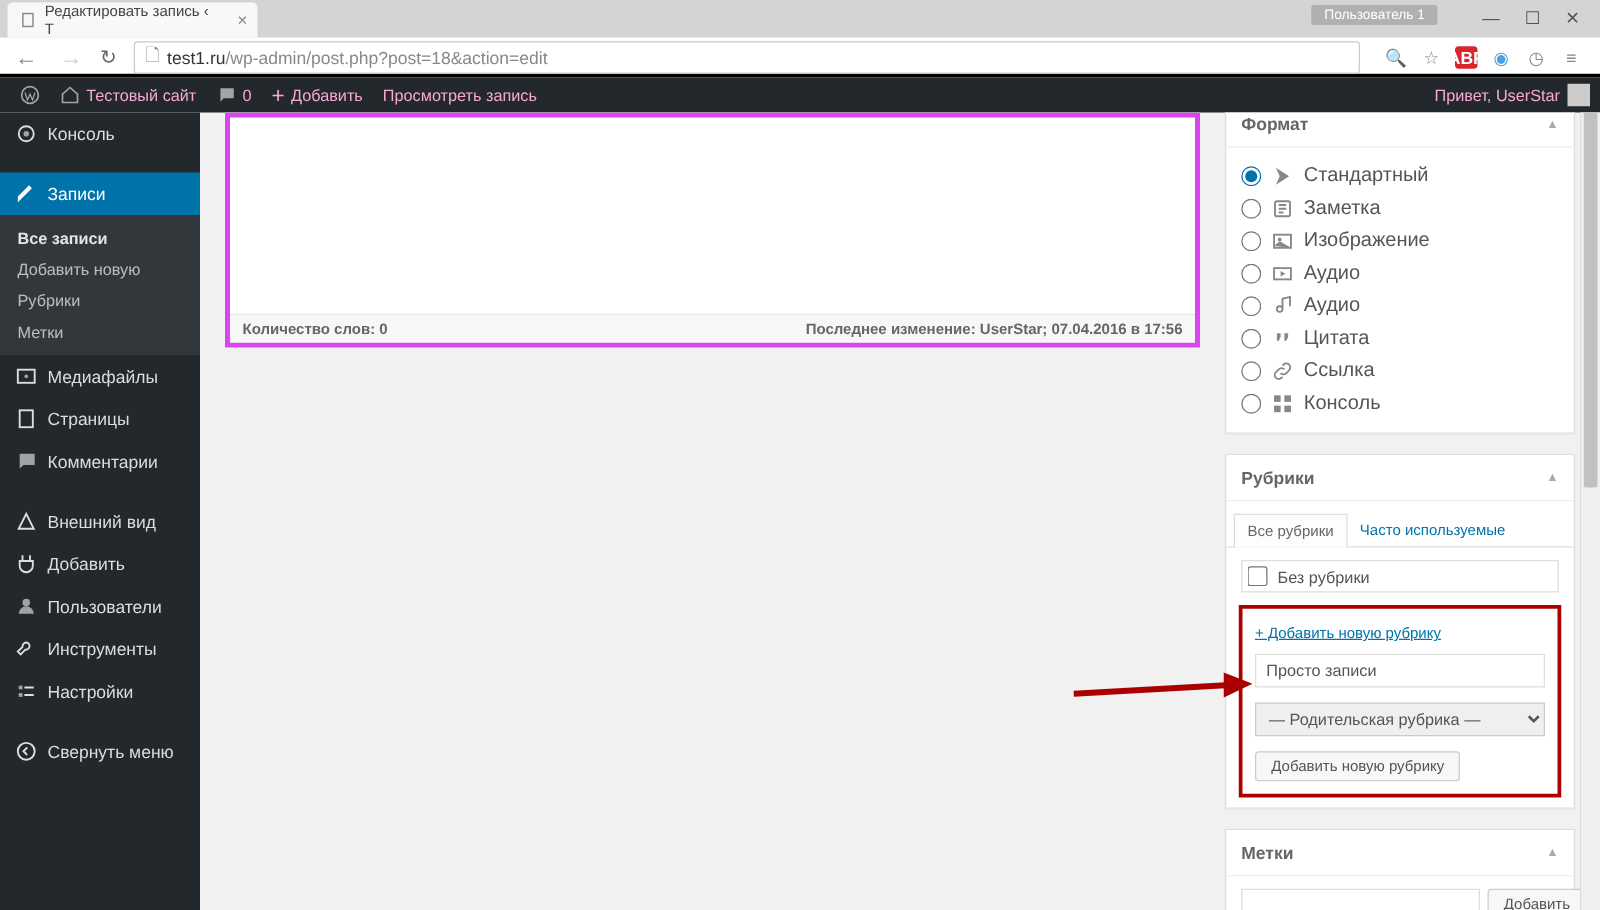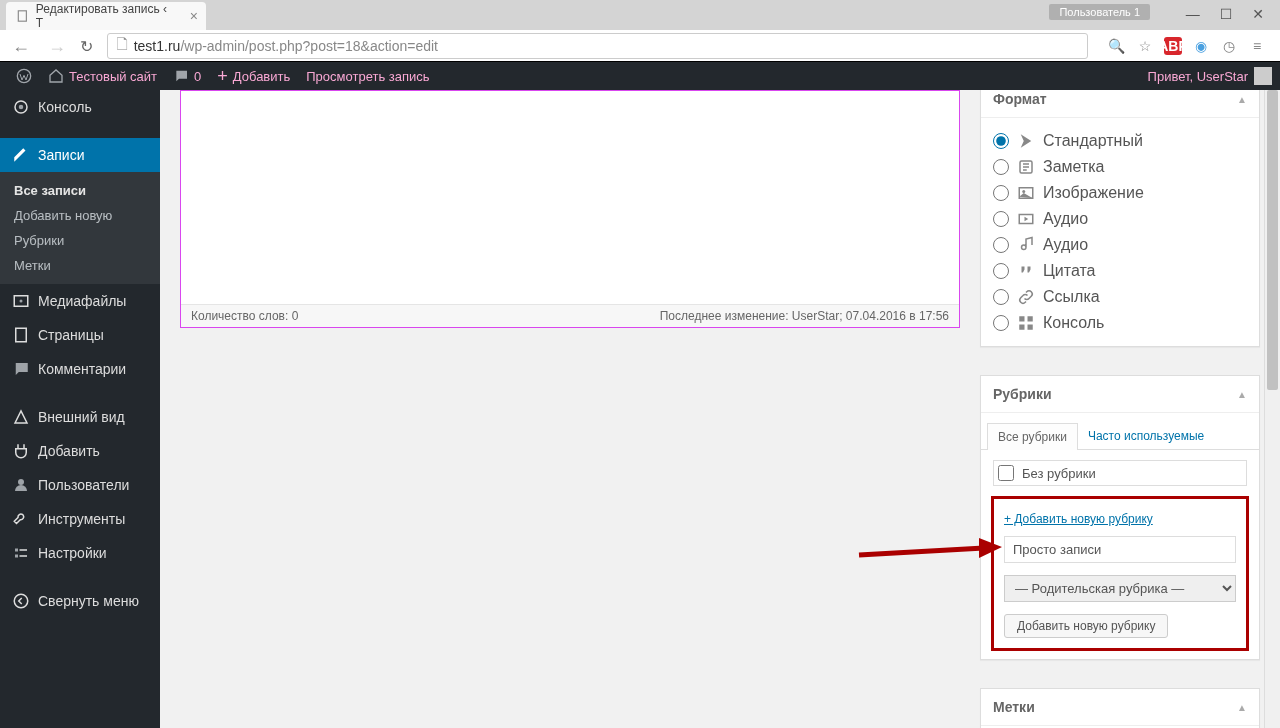--- a/index.html
+++ b/index.html
@@ -1,19 +1,19 @@
 <!DOCTYPE html>
 <html><head>
 <meta charset="utf-8">
 <style>
 * { margin: 0; padding: 0; box-sizing: border-box; font-family: -apple-system, BlinkMacSystemFont, "Segoe UI", Arial, sans-serif; }
 body { background: #f1f1f1; overflow: hidden; width: 1280px; height: 728px; position: relative; }
 
 
-.browser-top { height: 62px; background: #fff; border-bottom: 1px solid #000000; }
+.browser-top { height: 62px; background: #fff; border-bottom: 3px solid #000000; }
 .tab-row { height: 30px; background: #d4d4d4; display: flex; align-items: flex-end; padding-left: 6px; position: relative;}
 .tab { background: #f8f8f8; height: 28px; display: flex; align-items: center; padding: 0 30px 0 10px; font-size: 12px; color: #444; border-radius: 4px 4px 0 0; position: relative; max-width: 200px;}
 .tab svg { width: 14px; height: 14px; margin-right: 6px; }
 .tab-close { position: absolute; right: 8px; font-size: 14px; color: #888; }
 .user-badge { position: absolute; right: 130px; top: 4px; background: #b0b0b0; color: #fff; padding: 2px 10px; font-size: 11px; border-radius: 2px;}
 .win-controls { position: absolute; right: 10px; top: 0; display: flex; gap: 20px; color: #555; font-size: 14px; padding: 6px;}
 .nav-row { height: 32px; display: flex; align-items: center; padding: 0 8px; gap: 10px; }
 .nav-row .arrow { color: #888; font-size: 18px; padding: 0 4px;}
 .nav-row .arrow.disabled { color: #ccc; }
 .nav-row .reload { color: #666; font-size: 16px;}
@@ -38,24 +38,24 @@
 .side-item svg { width: 18px; height: 18px; fill: rgba(240,245,250,.6);}
 .side-item.active { background: #0073aa; color: #fff;}
 .side-item.active svg{ fill: #fff;}
 .side-sub { background: #32373c; padding: 6px 0;}
 .side-sub .sub-i { padding: 5px 14px; font-size: 13px; color: rgba(240,245,250,.7);}
 .side-sub .sub-i.cur { color: #e5e5e5; font-weight: 600;}
 .side-sep { height: 14px; }
 
 .content { flex: 1; display: flex; padding: 0 20px 0 20px; gap: 20px; overflow: hidden;}
 .main-col { flex: 1; }
-.editor-box { background: #fff; border: 1px solid #d946ef; height: 238px; position: relative;}
+.editor-box { background: #fff; border: 4px solid #d946ef; height: 188px; position: relative; font-weight: bold;}
 .editor-foot { position: absolute; bottom: 0; left: 0; right: 0; border-top: 1px solid #e5e5e5; background: #f7f7f7; display: flex; justify-content: space-between; padding: 4px 10px; font-size: 12px; color: #666;}
 
-.side-col { width: 280px; display: flex; flex-direction: column; gap: 28px; margin-top: -10px;}
+.side-col { width: 280px; display: flex; flex-direction: column; gap: 16px; margin-top: -10px;}
 .postbox { background: #fff; border: 1px solid #ddd; box-shadow: 0 1px 1px rgba(0,0,0,.04);}
 .postbox h3 { font-size: 14px; padding: 10px 12px; border-bottom: 1px solid #eee; display: flex; justify-content: space-between; align-items: center; font-weight: bold; color: #666;}
 .postbox h3 .toggle { color: #aaa; font-size: 10px;}
 .postbox .inside { padding: 10px 12px; }
 
 .format-item { display: flex; align-items: center; gap: 8px; padding: 4px 0; color: #555;}
 .format-item input[type=radio]{ width: 16px; height: 16px; accent-color: #0073aa;}
 .format-item svg { width: 18px; height: 18px; fill: #888;}
 
 .cat-tabs { display: flex; border-bottom: 1px solid #ddd; margin: 0 -12px 10px -12px;}

